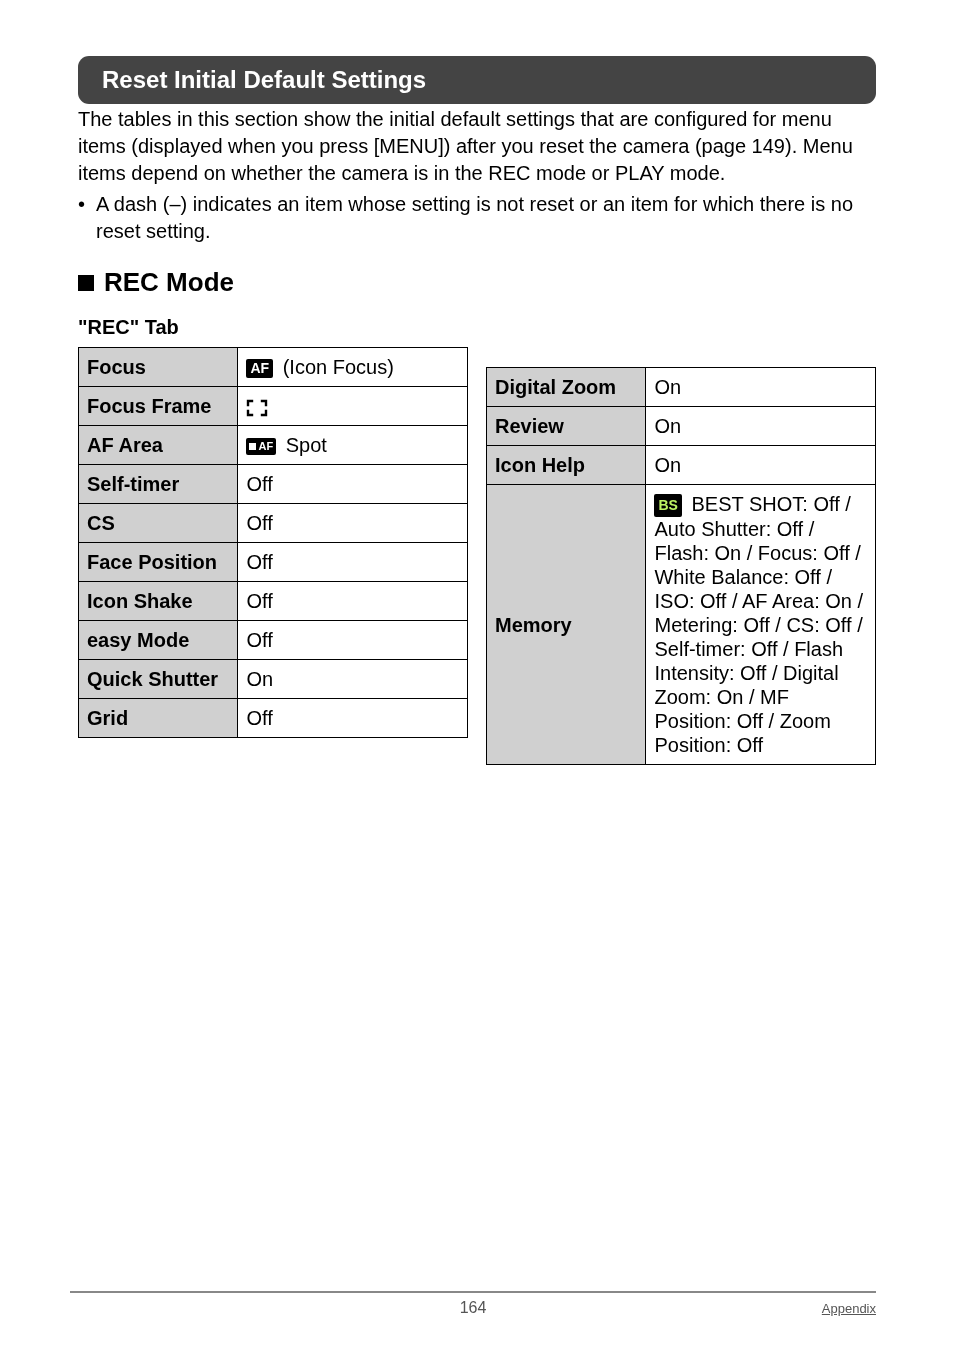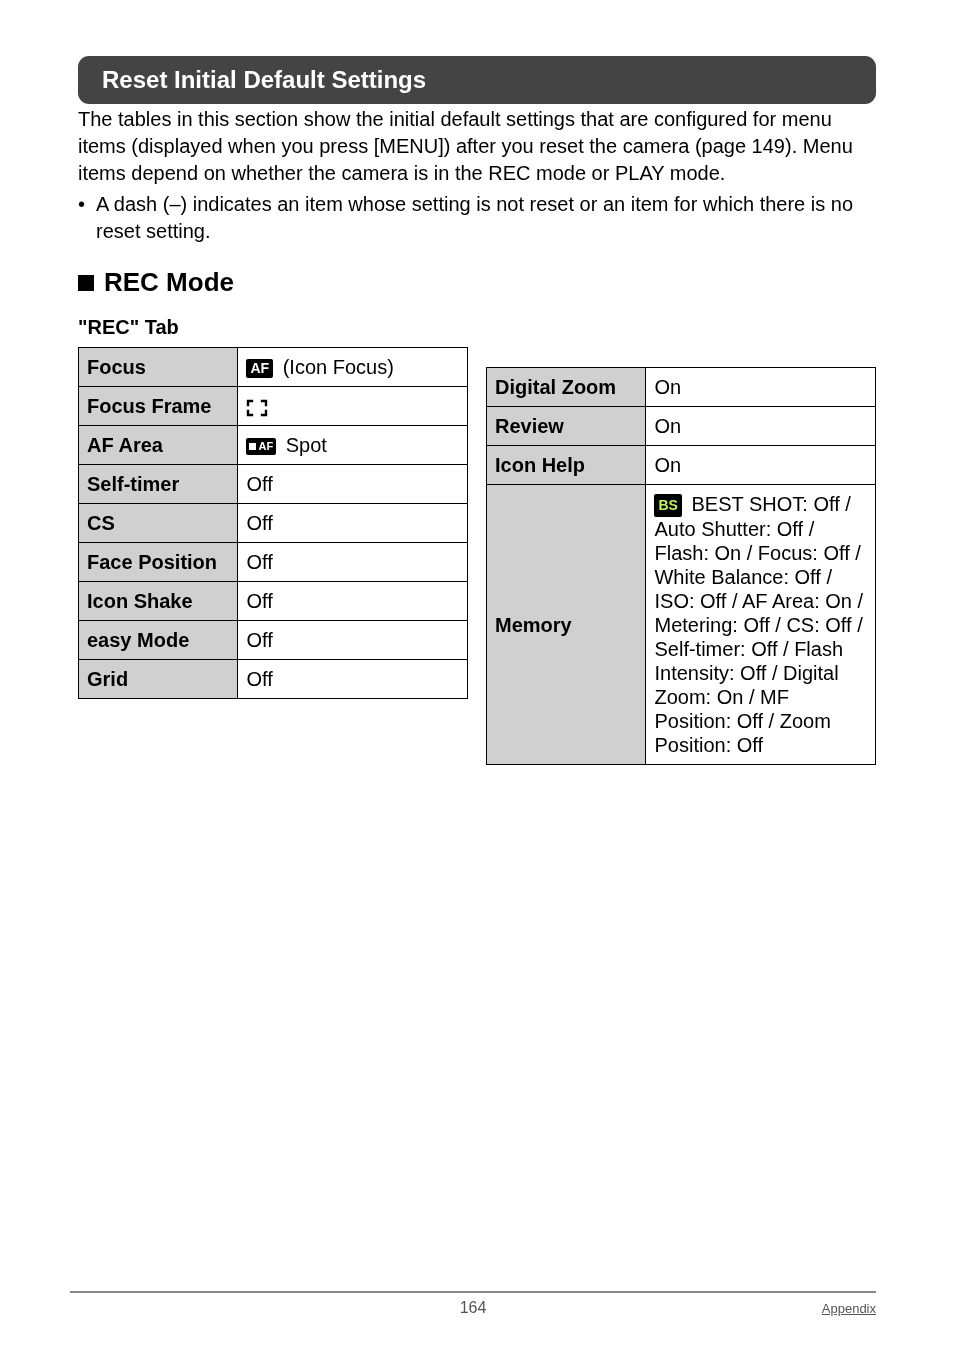--- a/index.html
+++ b/index.html
@@ -231,20 +231,24 @@
         </tr>
         <tr>
           <th>Icon Shake</th>
           <td class="val">Off</td>
         </tr>
         <tr>
           <th>easy Mode</th>
           <td class="val">Off</td>
         </tr>
         <tr>
+          <th>Quick Shutter</th>
+          <td class="val">On</td>
+        </tr>
+        <tr>
           <th>Grid</th>
           <td class="val">Off</td>
         </tr>
       </tbody>
         </table>
     </div>
 
     <div class="col-right">
       <table class="settings">
         <tbody>

